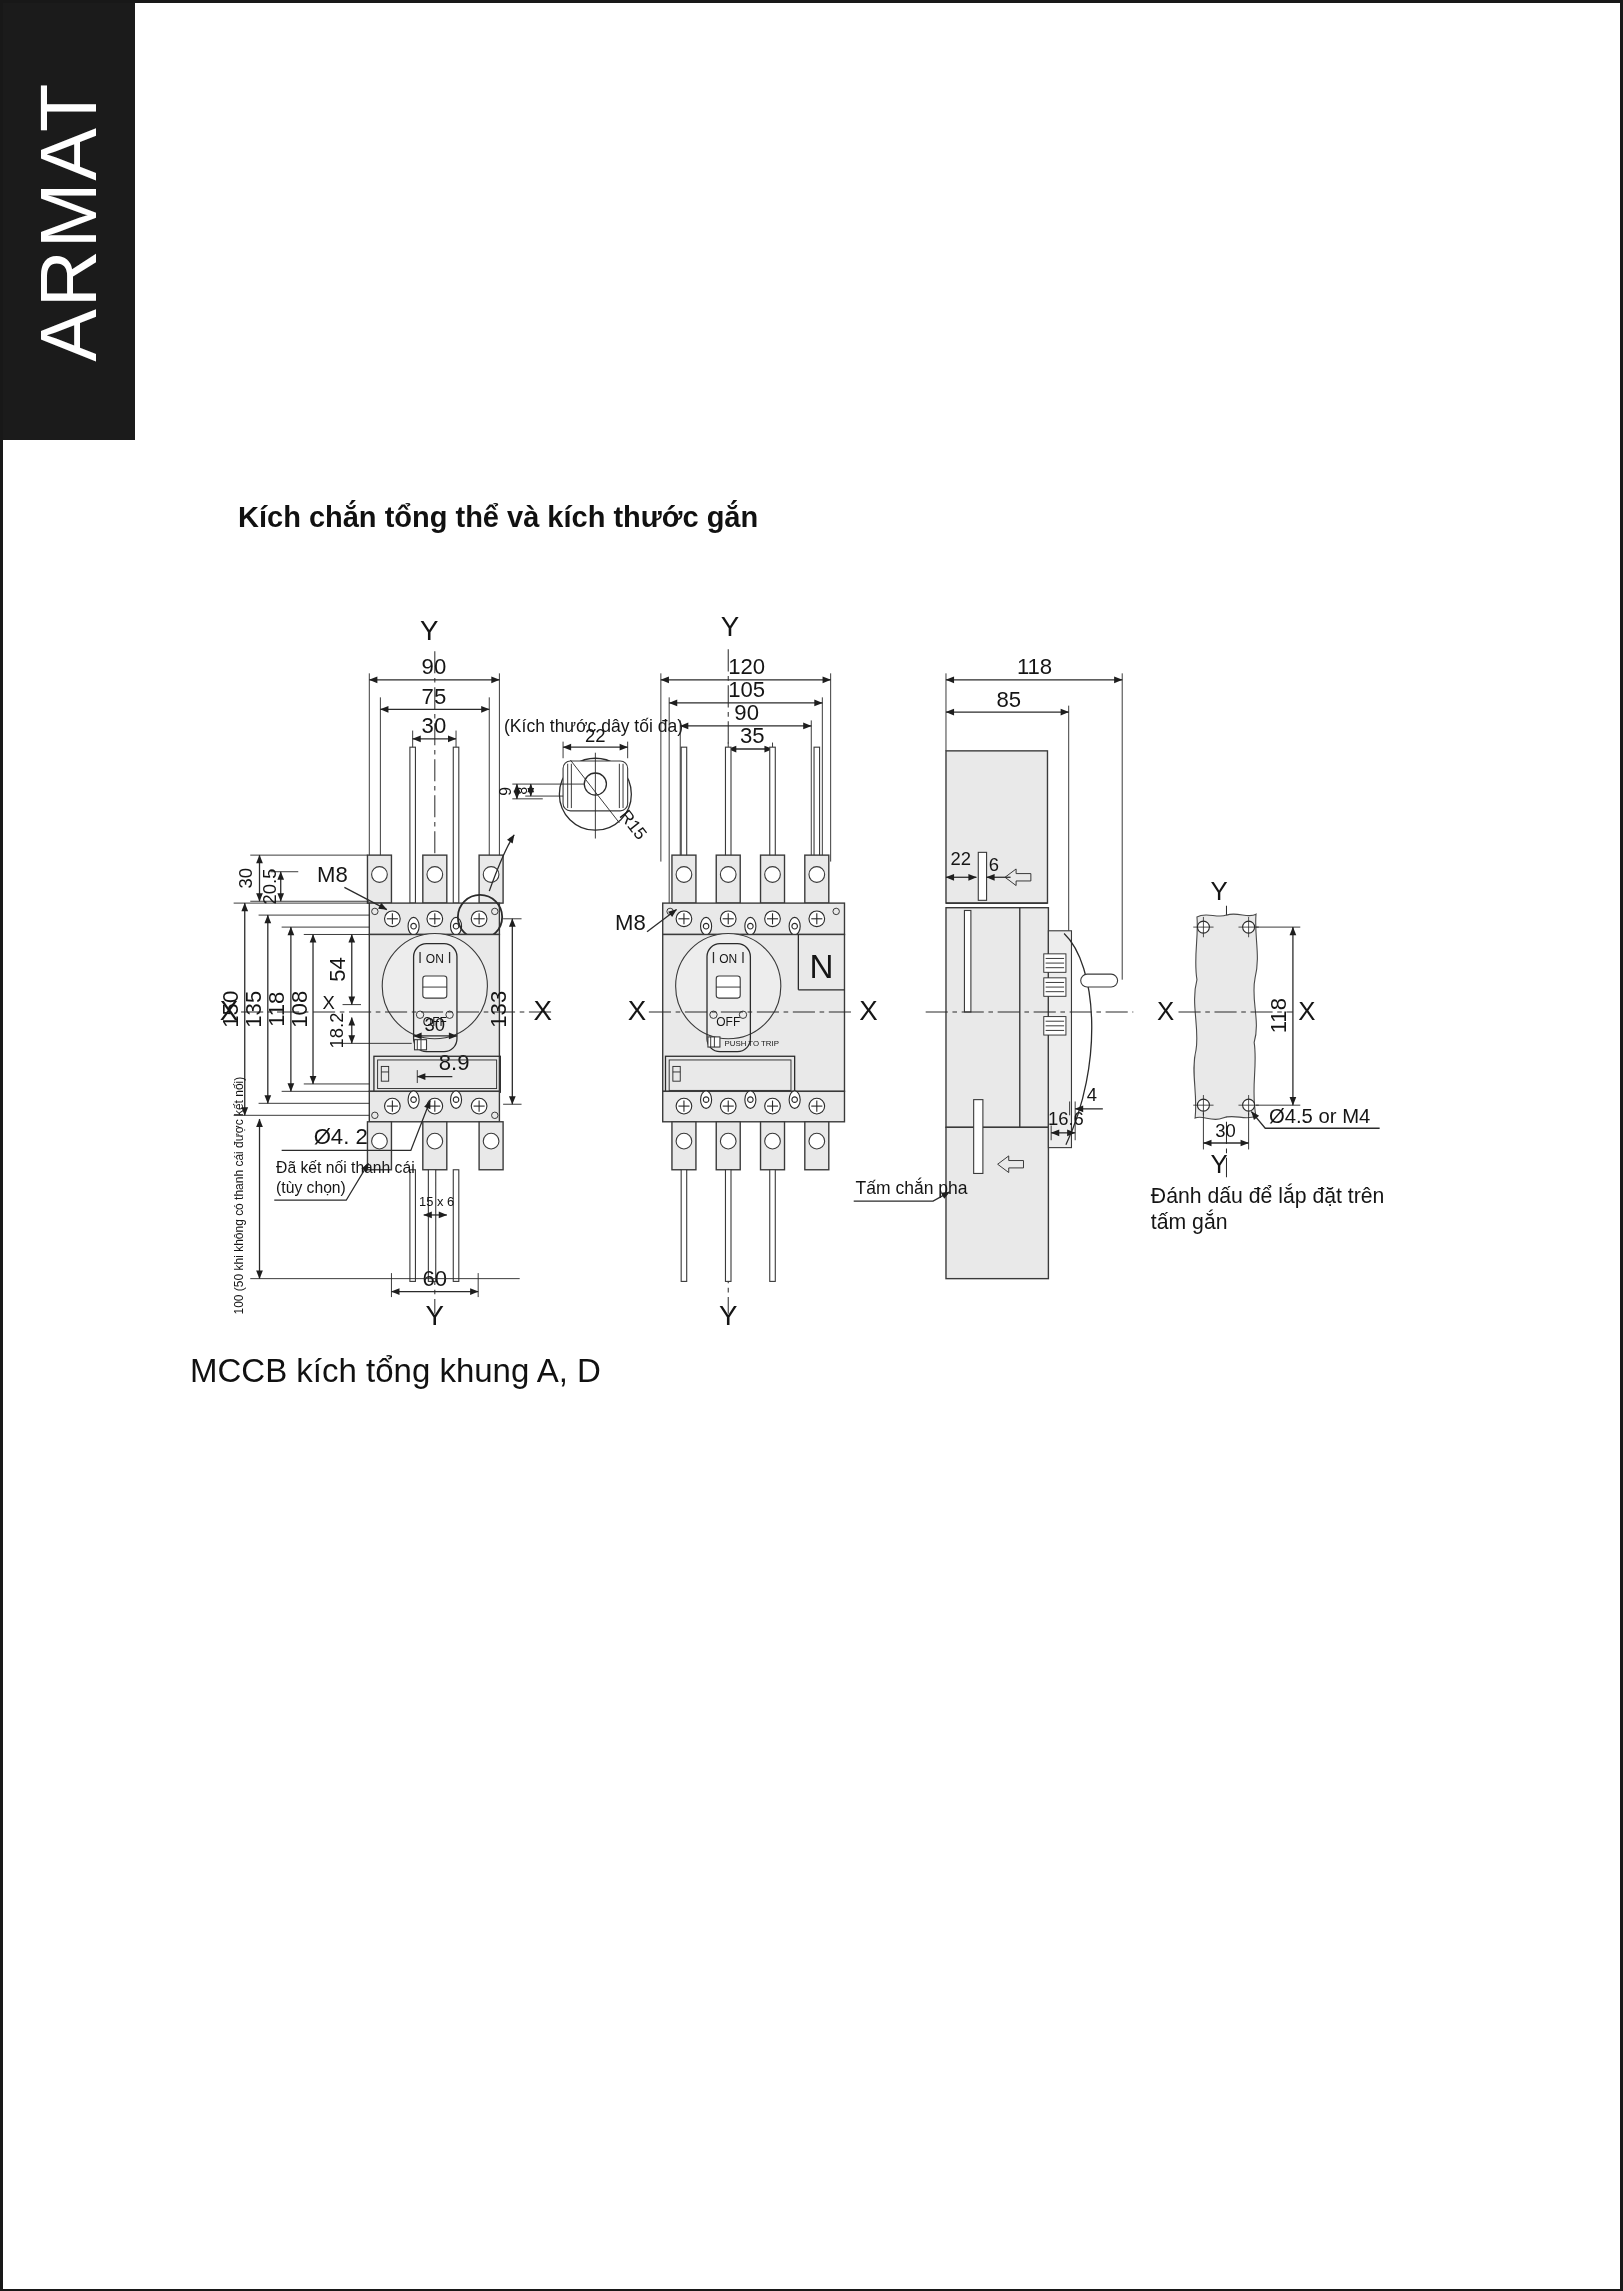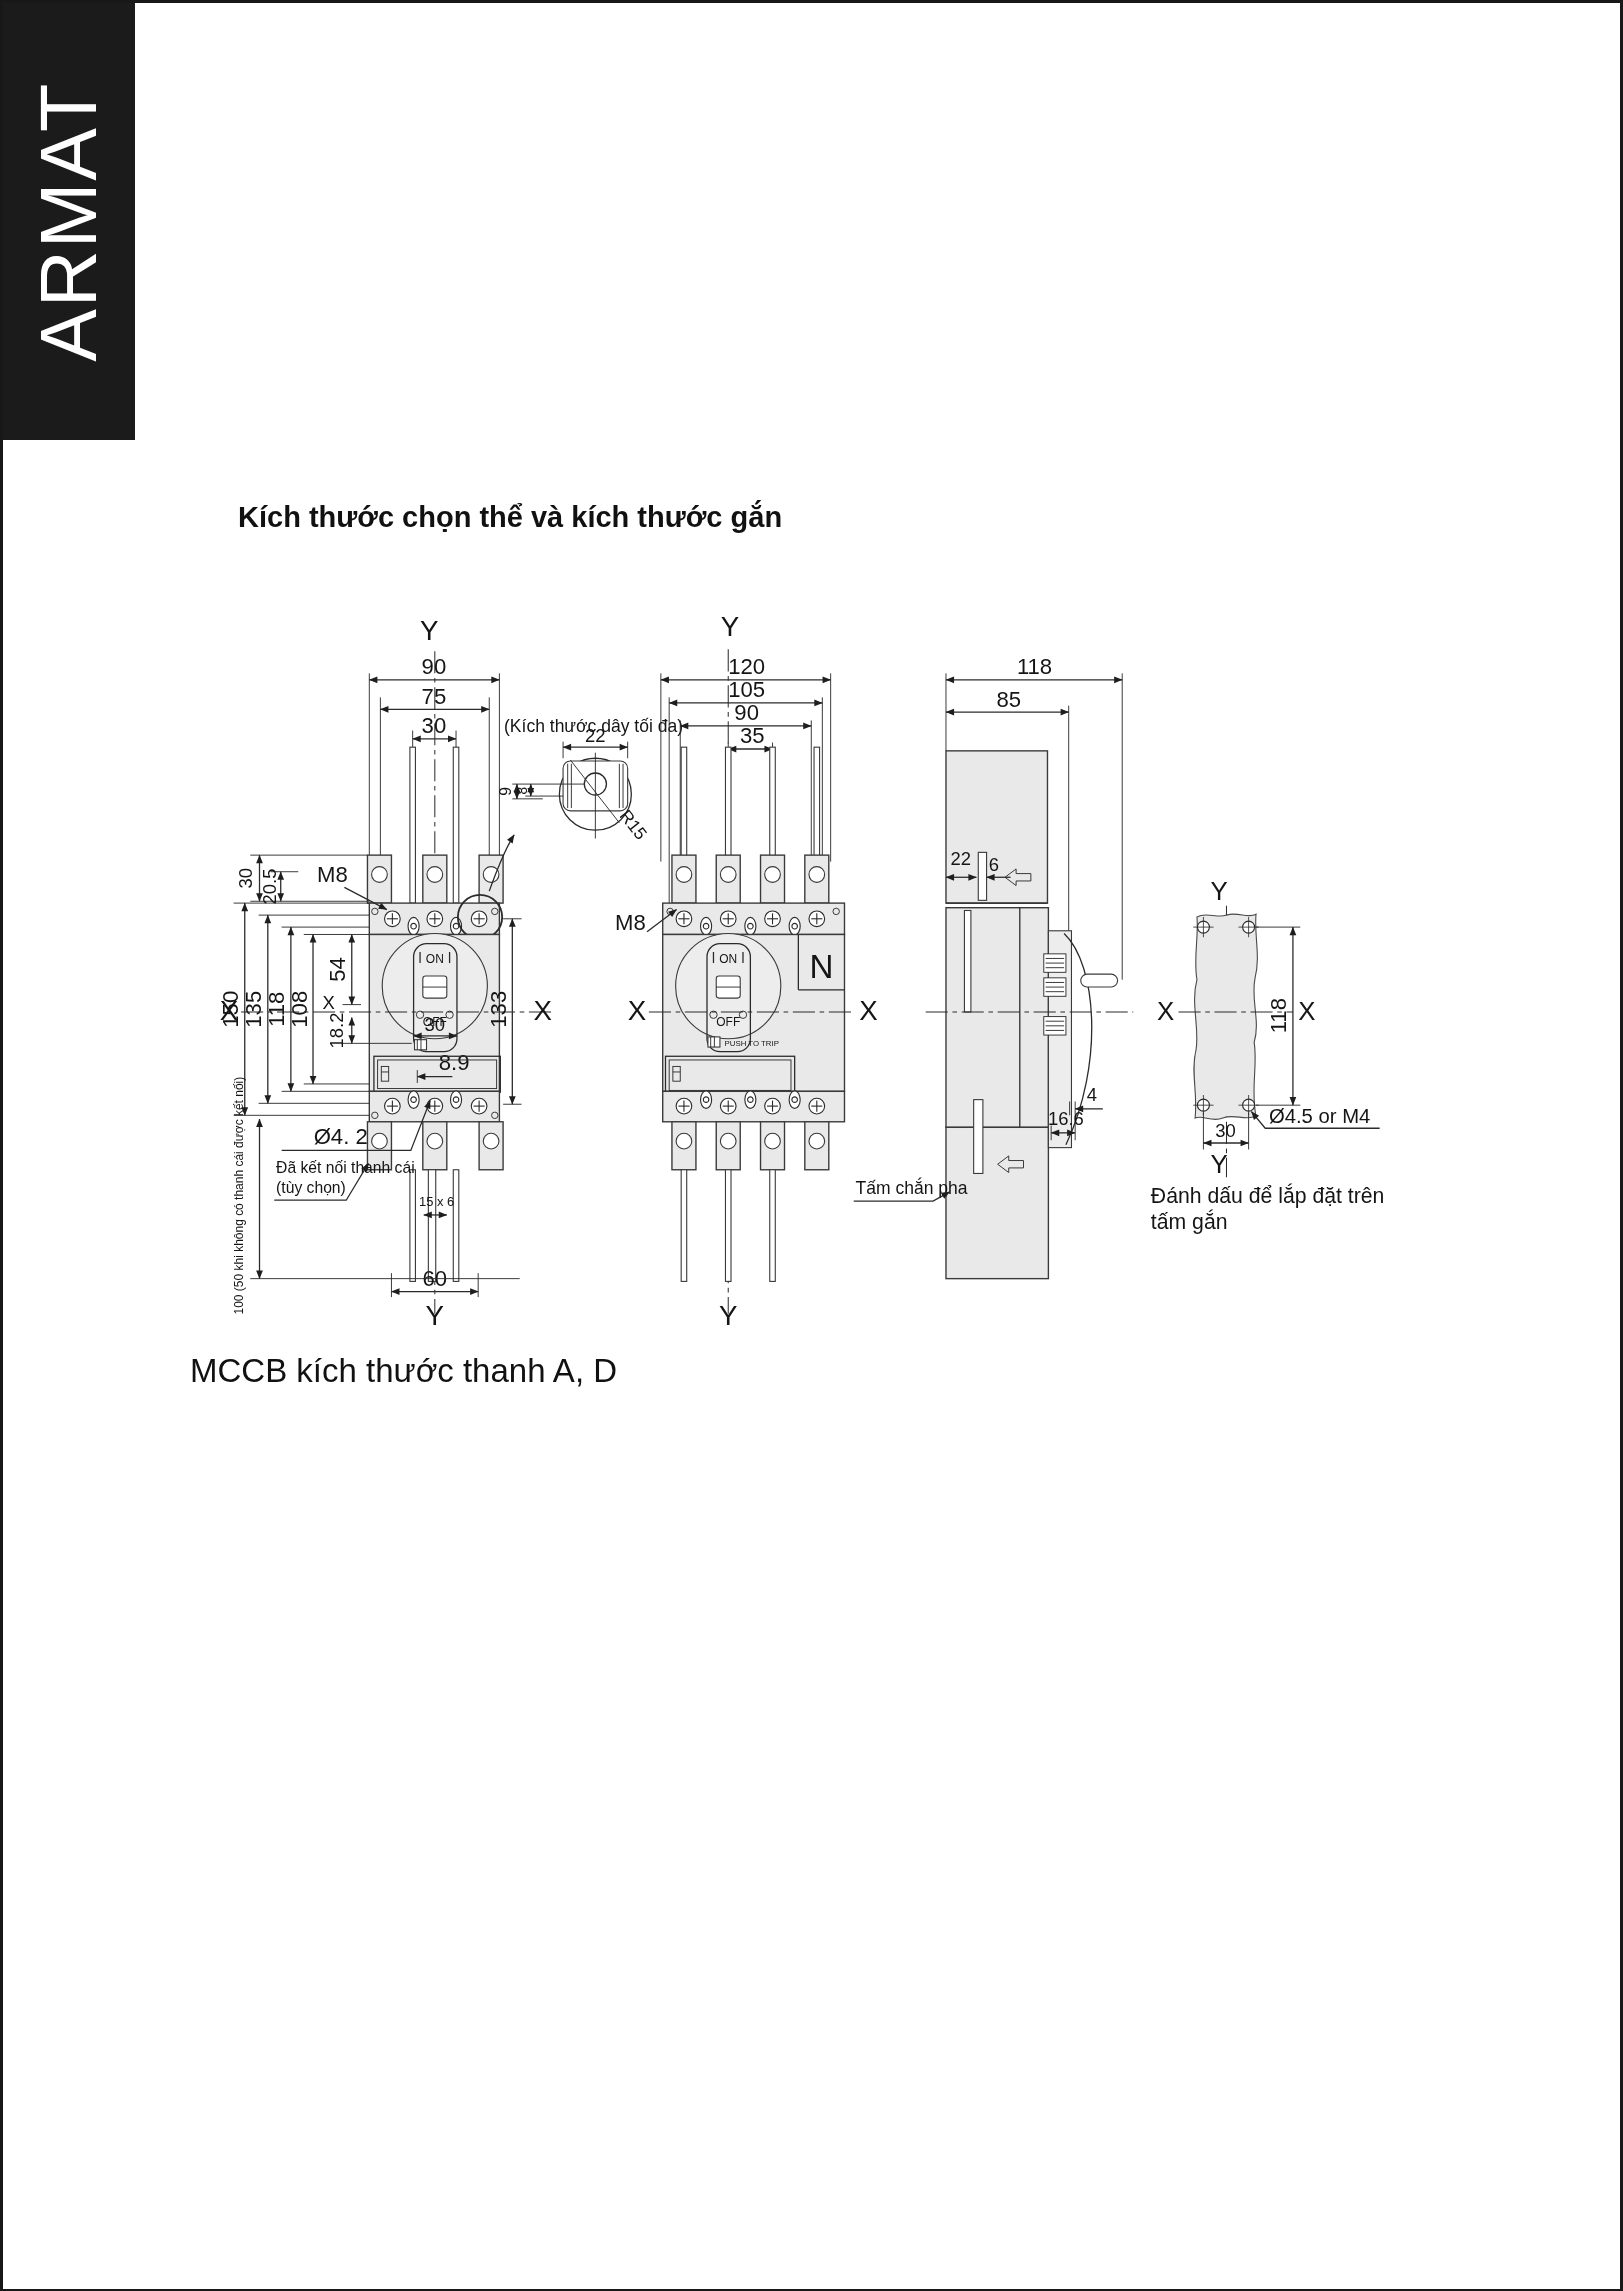--- a/index.html
+++ b/index.html
@@ -36,22 +36,22 @@
   .tn{font-size:17px;}
   .scrg{stroke:#2b2b2b;stroke-width:1.2;}
 </style>
 </head>
 <body>
 
 <div class="logo-bar">
   <div class="logo-text">ARMAT</div>
 </div>
 
-<div class="page-title">Kích thước chọn thể và kích thước gắn</div>
-<div class="fig-caption">MCCB kích thước thanh A, D</div>
+<div class="page-title">Kích chắn tổng thể và kích thước gắn</div>
+<div class="fig-caption">MCCB kích tổng khung A, D</div>
 
 <svg width="1623" height="2292" viewBox="0 0 1759 2483" style="position:absolute;left:0;top:0;">
   <defs>
     <marker id="arr" viewBox="0 0 10 10" refX="9.6" refY="5" markerWidth="13" markerHeight="6.5" orient="auto-start-reverse">
       <path d="M0,1 L10,5 L0,9 z" fill="#1e1e1e"></path>
     </marker>
     <g id="scr" class="scrg">
       <circle r="8.5" fill="#ffffff"></circle>
         <line x1="-6" y1="0" x2="6" y2="0"></line>
         <line x1="0" y1="-6" x2="0" y2="6"></line>

